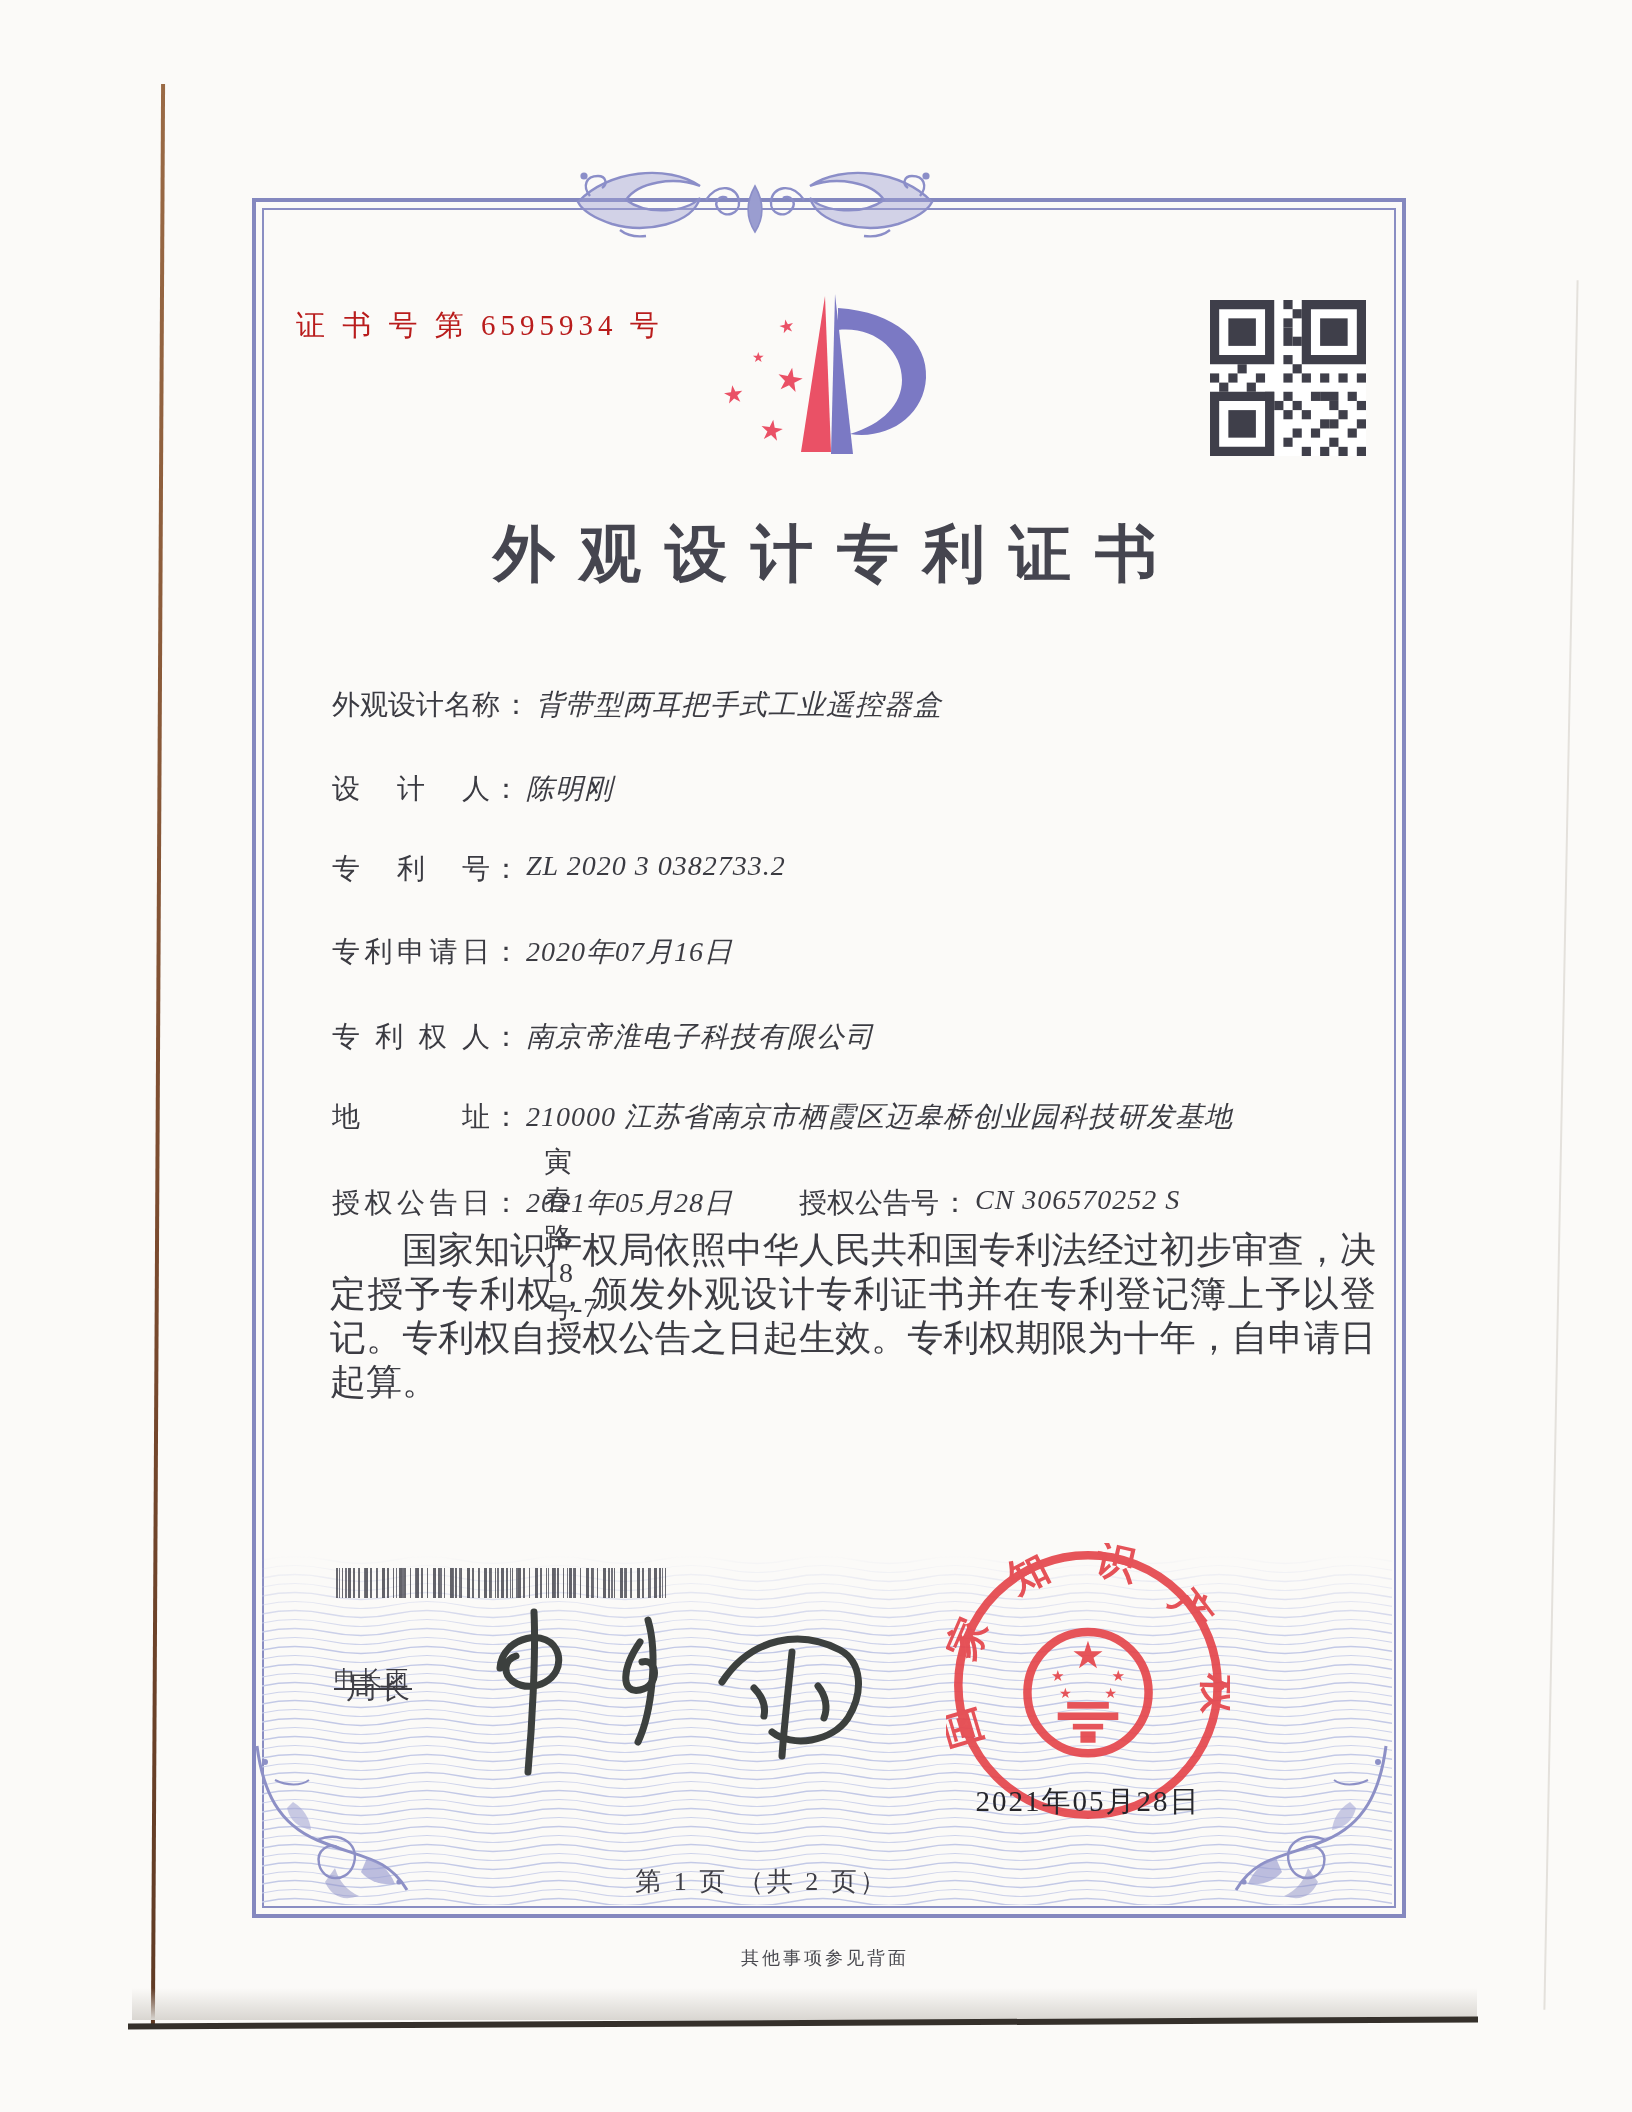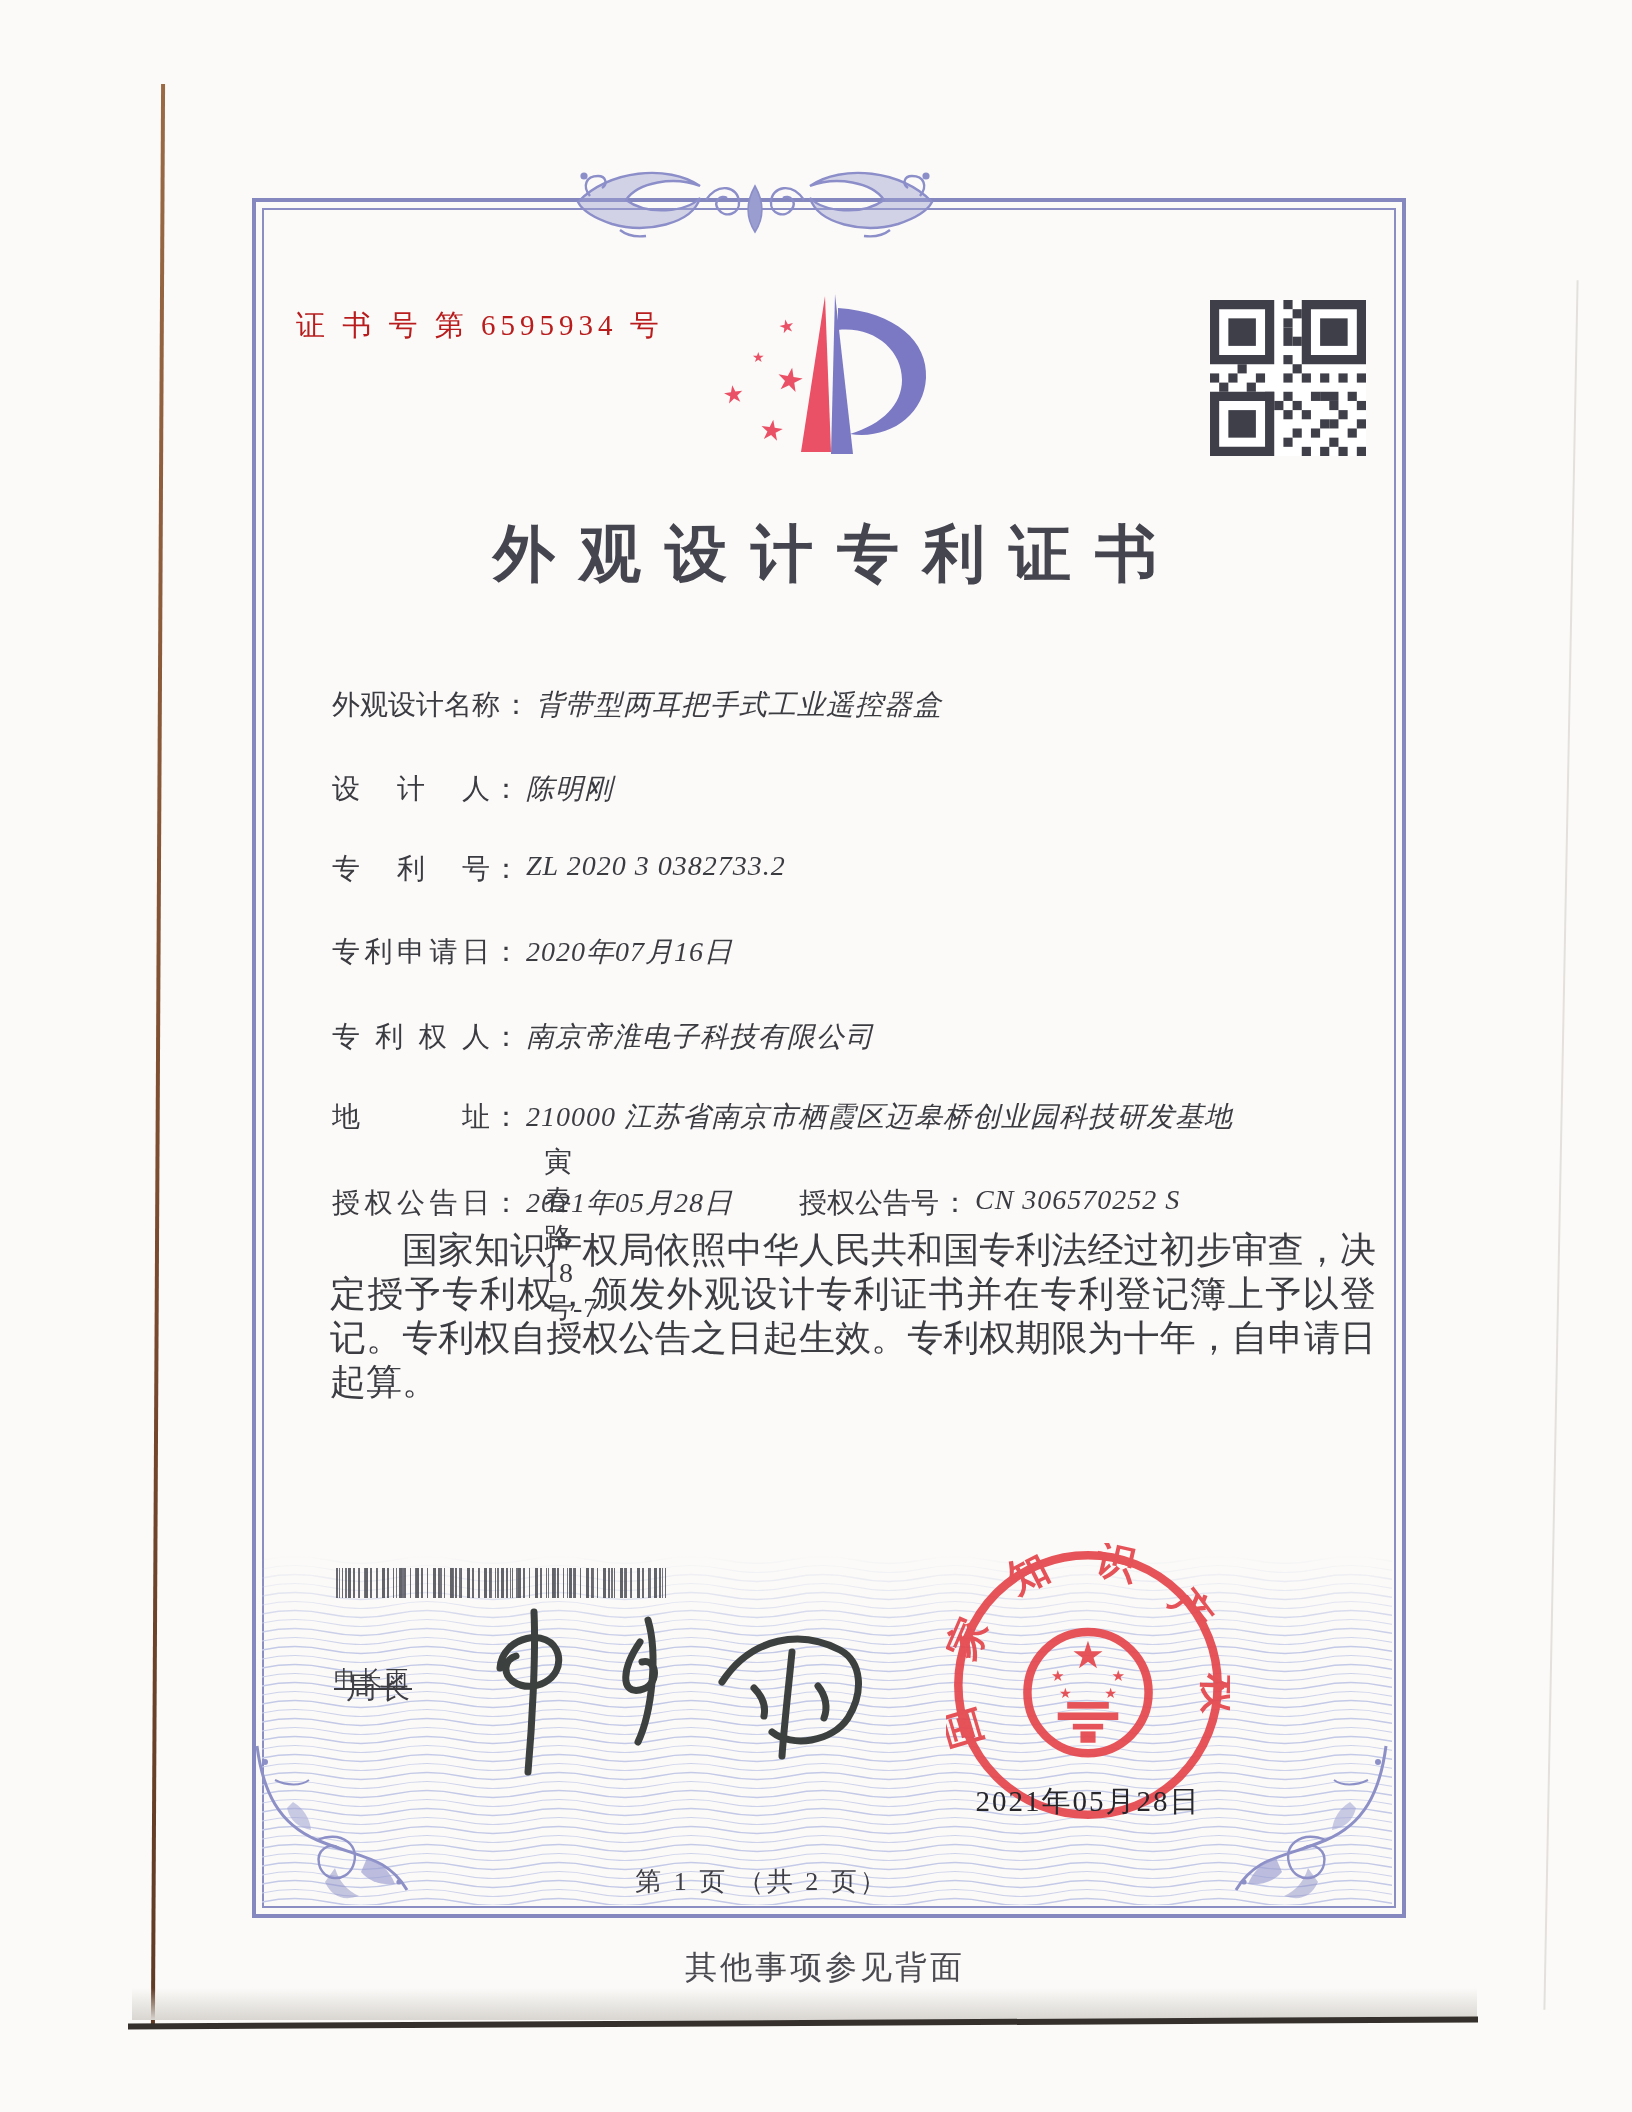--- a/index.html
+++ b/index.html
@@ -56,21 +56,21 @@
       repeating-linear-gradient(90deg,#45454e 0 2px,transparent 2px 6px,#45454e 6px 7px,transparent 7px 12px,#3d3d46 12px 15px,transparent 15px 17px),
       repeating-linear-gradient(90deg,transparent 0 3px,#51515b 3px 4px,transparent 4px 9px,#51515b 9px 11px,transparent 11px 19px);}
   .issuer-title{position:absolute;left:346px;top:1668px;font-size:30px;letter-spacing:4px;color:#3d3d44;z-index:3;}
   .issuer-name{position:absolute;left:334px;top:1664px;font-size:22px;letter-spacing:4px;color:#3d3d44;z-index:3;text-decoration:underline;}
   .signature{position:absolute;left:470px;top:1596px;width:430px;height:200px;z-index:3;}
   .seal{position:absolute;left:946px;top:1543px;width:284px;height:284px;z-index:4;opacity:.92;}
   .seal-date{position:absolute;left:958px;top:1782px;width:260px;text-align:center;font-size:29px;
     letter-spacing:2px;color:#26262b;z-index:5;}
   .page-info{position:absolute;left:252px;top:1864px;width:1020px;text-align:center;font-size:26px;
     letter-spacing:3px;color:#3e3e46;z-index:3;}
-  .back-note{position:absolute;left:252px;top:1946px;width:1146px;text-align:center;font-size:32px;
+  .back-note{position:absolute;left:252px;top:1946px;width:1146px;text-align:center;font-size:18px;
     letter-spacing:3px;color:#4a4a50;z-index:3;}
 </style>
 </head>
 <body>
 
 <div class="photo">
 
   <div class="paper-left-edge"></div>
   <div class="paper-bottom-shadow"></div>
   <div class="paper-bottom-edge"></div>

